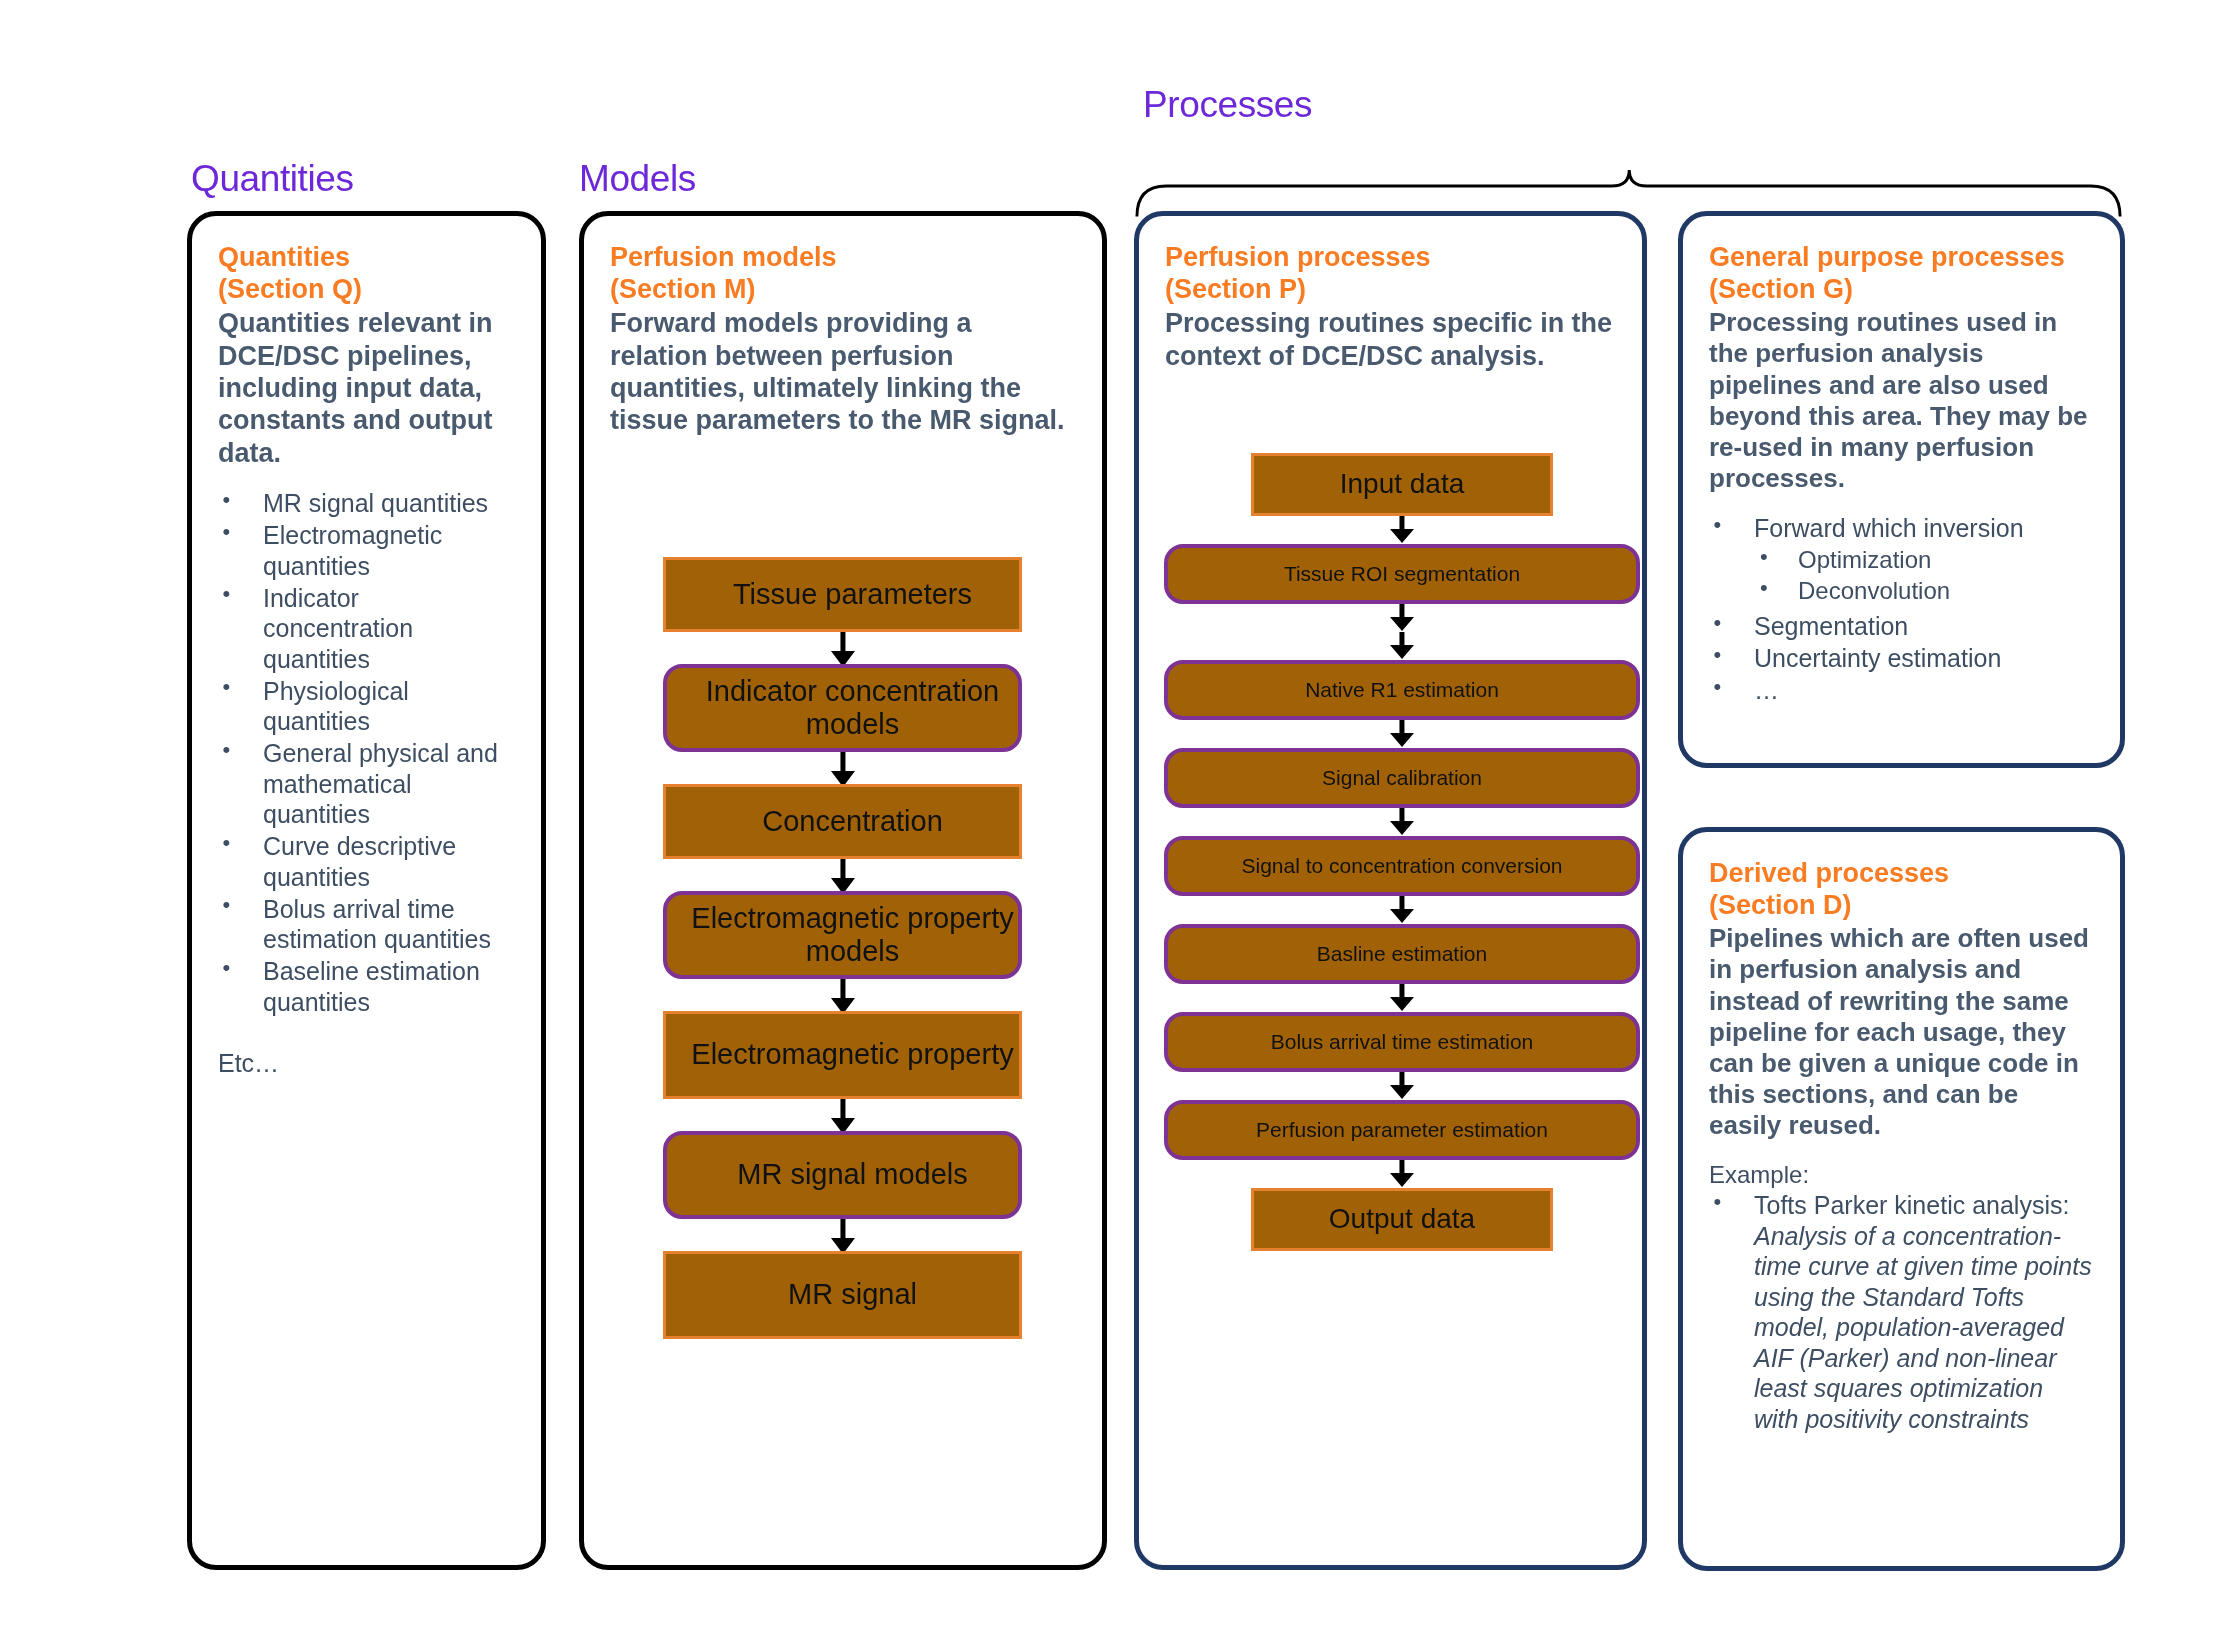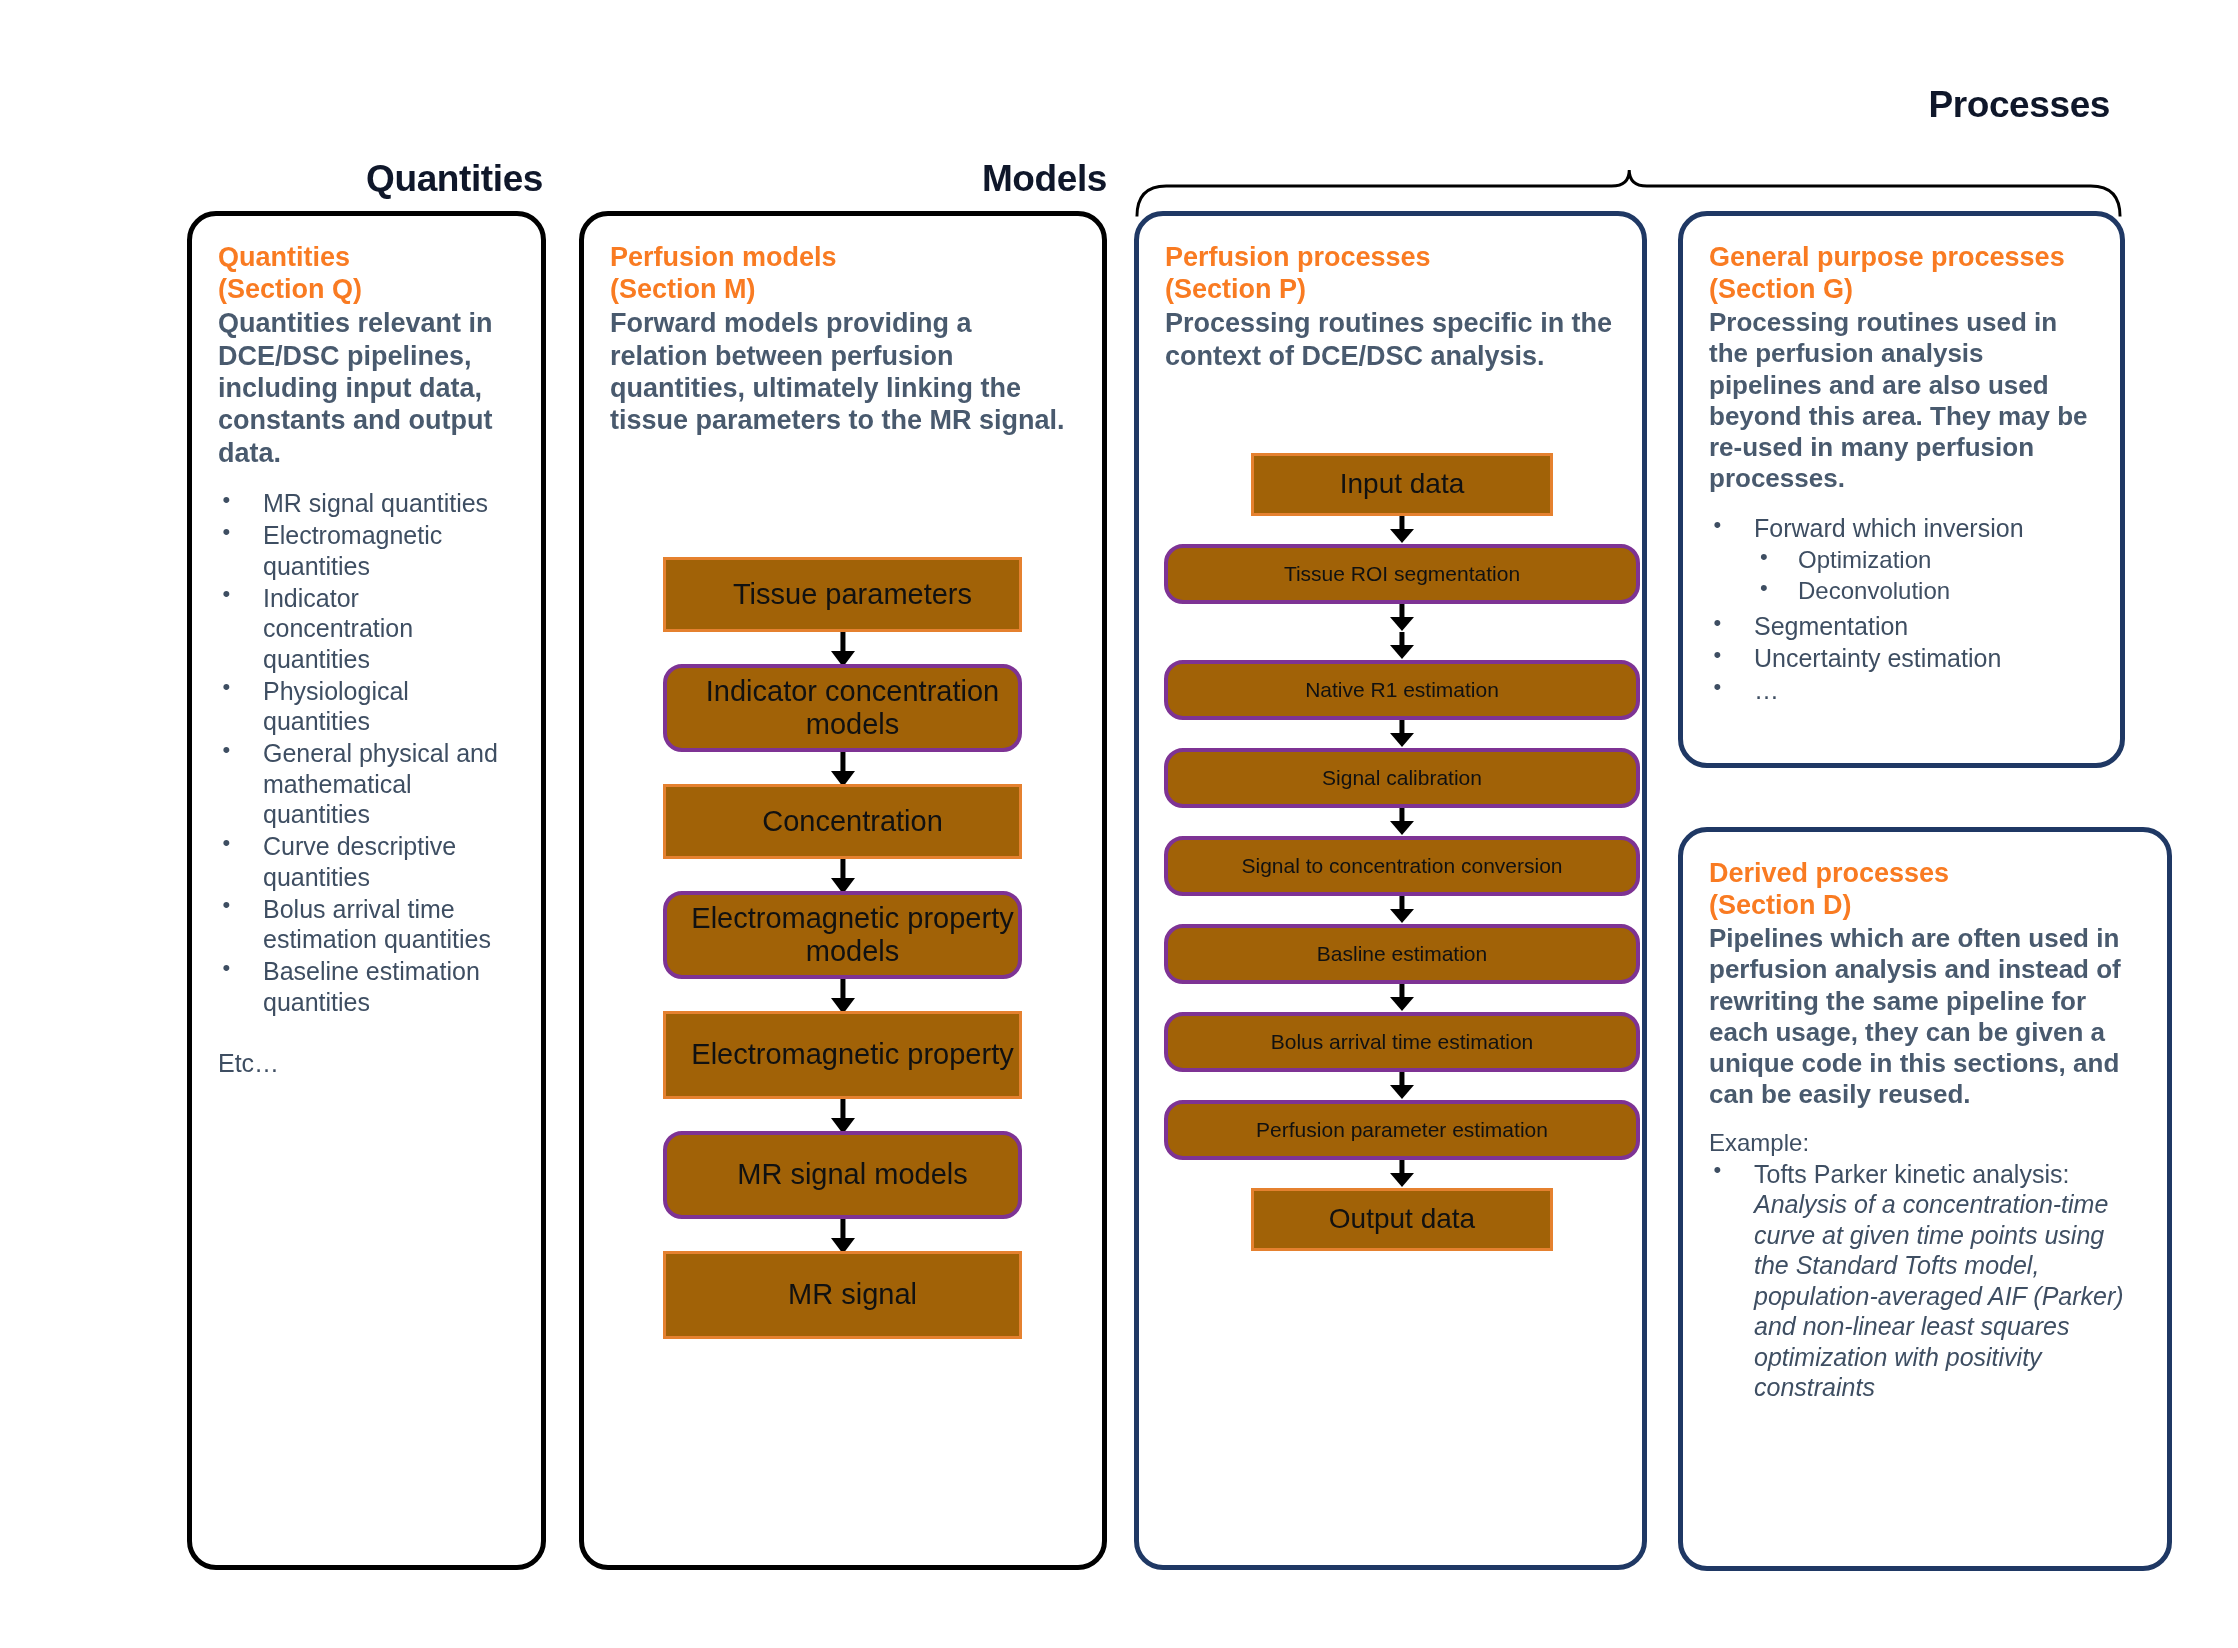--- a/index.html
+++ b/index.html
@@ -12,23 +12,23 @@
     position: relative;
     width: 2239px;
     height: 1649px;
     background: #ffffff;
     overflow: hidden;
   }
 
   
   .col-header {
     position: absolute;
-    text-align: right;
-    color: #0f172a;
-    font-weight: bold;
+    text-align: left;
+    color: #6d28d9;
+    font-weight: normal;
     font-size: 37px;
     letter-spacing: -0.4px;
     white-space: nowrap;
   }
   #hdr-quantities { left: 191px;  top: 158px; width: 352px; }
   #hdr-models     { left: 579px;  top: 158px; width: 528px; }
   #hdr-processes  { left: 1143px; top: 84px; width: 967px; }
 
   
   #brace {
@@ -43,21 +43,21 @@
     background: #ffffff;
     border-radius: 29px;
   }
   .card.black { border: 5.1px solid #000000; }
   .card.navy  { border: 5.1px solid #1F3864; }
 
   #card-quantities { left: 187px;  top: 211px;  width: 359px;  height: 1359px; }
   #card-models     { left: 579px;  top: 211px;  width: 528px;  height: 1359px; }
   #card-perfproc   { left: 1134px; top: 211px;  width: 513px;  height: 1359px; }
   #card-genproc    { left: 1678px; top: 211px;  width: 447px;  height: 557px; }
-  #card-derived    { left: 1678px; top: 827px; width: 494px;  height: 744px; }
+  #card-derived    { left: 1678px; top: 827px; width: 447px;  height: 744px; }
 
   .card-inner { padding: 25px 26px 0 26px; height: 100%; }
 
   .sec-title {
     color: #F97B22;
     font-weight: bold;
     font-size: 27px;
     line-height: 1.20;
     margin: 0 0 1.5px 0;
   }

